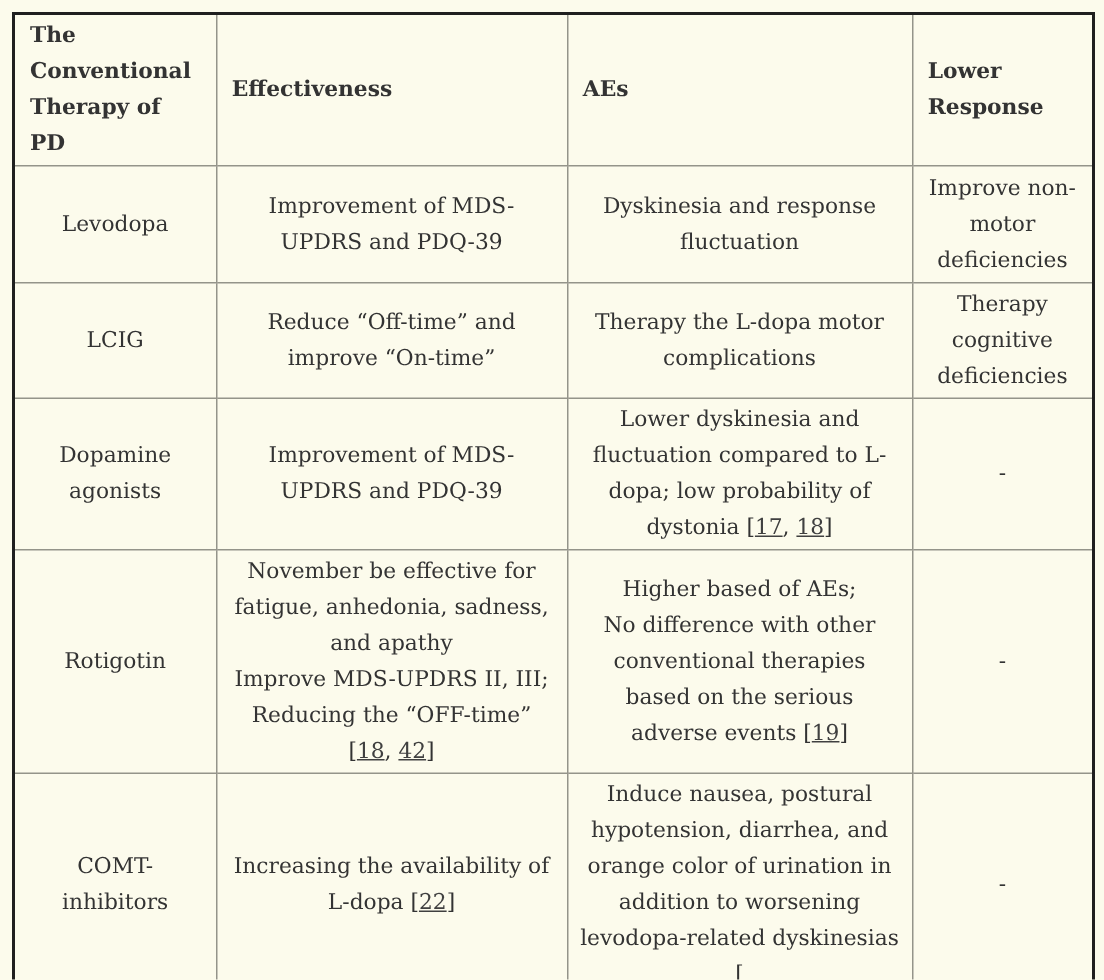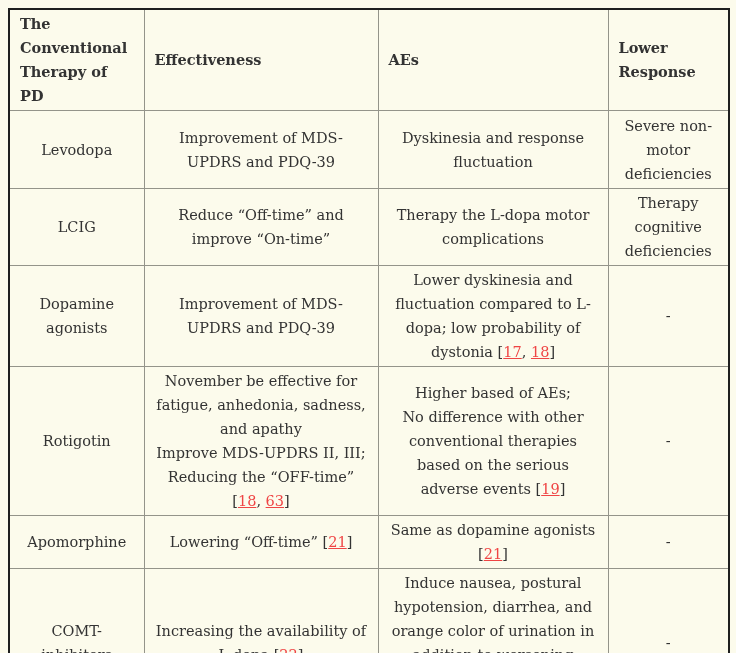--- a/index.html
+++ b/index.html
@@ -41,21 +41,21 @@
     text-align: center;
     vertical-align: middle;
   }
   tr.r-levodopa td    { height: 73px; }
   tr.r-lcig td        { height: 49px; }
   tr.r-dopamine td    { height: 74px; }
   tr.r-rotigotin td   { height: 100px; }
   tr.r-apomorphine td { height: 29px; }
   tr.r-comt td        { height: 119px; }
   a.ref-link {
-    color: #ef4444;
+    color: #404040;
     text-decoration: underline;
     cursor: pointer;
   }
 </style>
 </head>
 <body>
 
 <table class="therapy-table">
   <colgroup>
     <col style="width:135px">
@@ -70,21 +70,21 @@
       <th>AEs</th>
       <th>Lower Response</th>
     </tr>
   </thead>
   <tbody>
 
     <tr class="r-levodopa">
       <td>Levodopa</td>
       <td>Improvement of MDS-UPDRS and PDQ-39</td>
       <td>Dyskinesia and response fluctuation</td>
-      <td>Severe non-motor deficiencies</td>
+      <td>Improve non-motor deficiencies</td>
     </tr>
 
     <tr class="r-lcig">
       <td>LCIG</td>
       <td>Reduce “Off-time” and improve “On-time”</td>
       <td>Therapy the L-dopa motor complications</td>
       <td>Therapy cognitive deficiencies</td>
     </tr>
 
     <tr class="r-dopamine">
@@ -92,35 +92,29 @@
       <td>Improvement of MDS-UPDRS and PDQ-39</td>
       <td><span>Lower dyskinesia and fluctuation compared to L-dopa; low probability of dystonia [</span><a href="#" class="ref-link">17</a><span>, </span><a href="#" class="ref-link">18</a><span>]</span></td>
       <td>-</td>
     </tr>
 
     <tr class="r-rotigotin">
       <td>Rotigotin</td>
       <td>
         <div>November be effective for fatigue, anhedonia, sadness, and apathy</div>
         <div>Improve MDS-UPDRS II, III;</div>
-        <div><span>Reducing the “OFF-time” [</span><a href="#" class="ref-link">18</a><span>, </span><a href="#" class="ref-link">63</a><span>]</span></div>
+        <div><span>Reducing the “OFF-time” [</span><a href="#" class="ref-link">18</a><span>, </span><a href="#" class="ref-link">42</a><span>]</span></div>
       </td>
       <td>
         <div>Higher based of AEs;</div>
         <div><span>No difference with other conventional therapies based on the serious adverse events [</span><a href="#" class="ref-link">19</a><span>]</span></div>
       </td>
       <td>-</td>
     </tr>
 
-    <tr class="r-apomorphine">
-      <td>Apomorphine</td>
-      <td><span>Lowering “Off-time” [</span><a href="#" class="ref-link">21</a><span>]</span></td>
-      <td><span>Same as dopamine agonists [</span><a href="#" class="ref-link">21</a><span>]</span></td>
-      <td>-</td>
-    </tr>
 
     <tr class="r-comt">
       <td>COMT-inhibitors</td>
       <td><span>Increasing the availability of L-dopa [</span><a href="#" class="ref-link">22</a><span>]</span></td>
       <td><span>Induce nausea, postural hypotension, diarrhea, and orange color of urination in addition to worsening levodopa-related dyskinesias [</span></td>
       <td>-</td>
     </tr>
 
   </tbody>
 </table>

